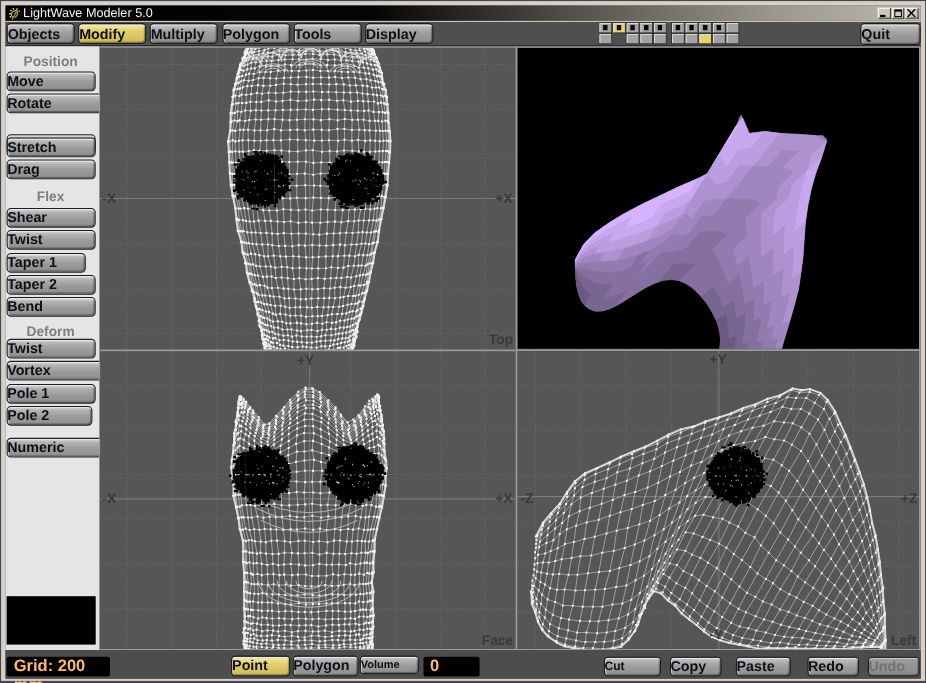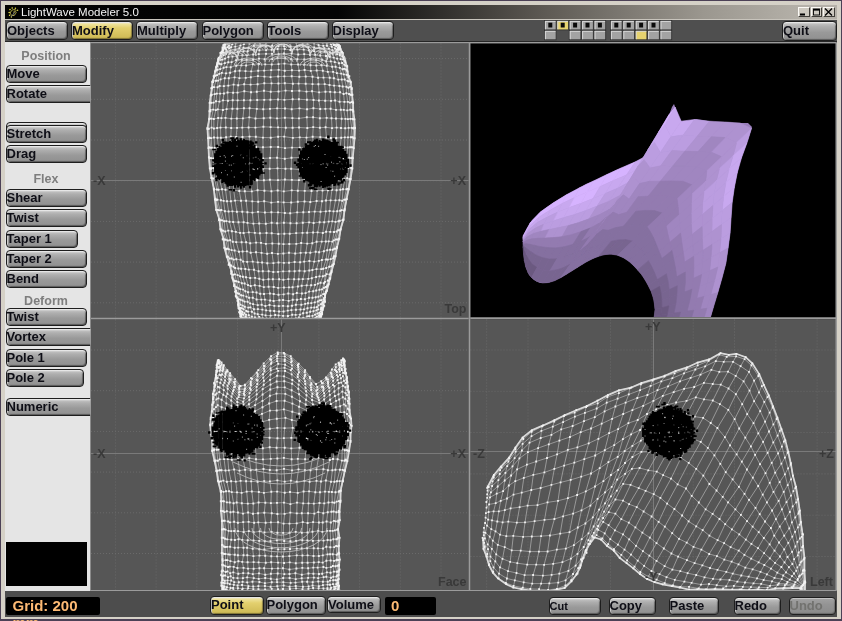--- a/index.html
+++ b/index.html
@@ -132,21 +132,21 @@
       <div class="b sbb" style="left:0.5px;top:286.3px;width:89px;height:18px;font-size:13px;line-height:16px">Vortex</div>
       <div class="b sbb" style="left:0.5px;top:306.6px;width:81px;height:18px;font-size:13px;line-height:16px">Pole 1</div>
       <div class="b sbb" style="left:0.5px;top:326.9px;width:78px;height:18px;font-size:13px;line-height:16px">Pole 2</div>
       <div class="b sbb" style="left:0.5px;top:356px;width:102px;height:18px;font-size:13px;line-height:16px">Numeric</div>
       <div id="pv"></div>
     </div>
     <div id="bottom">
       <div class="blk" style="left:0.5px;top:6px;width:94px;height:18px;line-height:17px;padding-left:7px">Grid: 200 mm</div>
       <div class="b ysel" style="left:205px;top:5px;width:54px;height:18.5px;font-size:13px;line-height:16.5px">Point</div>
       <div class="b" style="left:260.5px;top:5px;width:60px;height:18.5px;font-size:13px;line-height:16.5px">Polygon</div>
-      <div class="b" style="left:322px;top:5px;width:54px;height:17px;font-size:13px;line-height:16.5px">Volume</div>
+      <div class="b" style="left:322px;top:5px;width:54px;height:17px;font-size:10px;line-height:16.5px">Volume</div>
       <div class="blk" style="left:380px;top:6px;width:51px;height:18px;line-height:17px;padding-left:6px">0</div>
       <div class="b" style="left:543.5px;top:5.5px;width:52.5px;height:18.5px;font-size:11px;line-height:16.5px">Cut</div>
       <div class="b" style="left:603.5px;top:5.5px;width:47.5px;height:18.5px;font-size:13px;line-height:16.5px">Copy</div>
       <div class="b" style="left:663.5px;top:5.5px;width:50px;height:18.5px;font-size:13px;line-height:16.5px">Paste</div>
       <div class="b" style="left:728.5px;top:5.5px;width:47.5px;height:18.5px;font-size:13px;line-height:16.5px">Redo</div>
       <div class="b dis" style="left:783.5px;top:5.5px;width:47.5px;height:18.5px;font-size:13px;line-height:16.5px">Undo</div>
     </div>
   </div>
 <svg width="747" height="549" viewBox="90 42 747 549" style="position:absolute;left:90px;top:42px">
     <defs>

